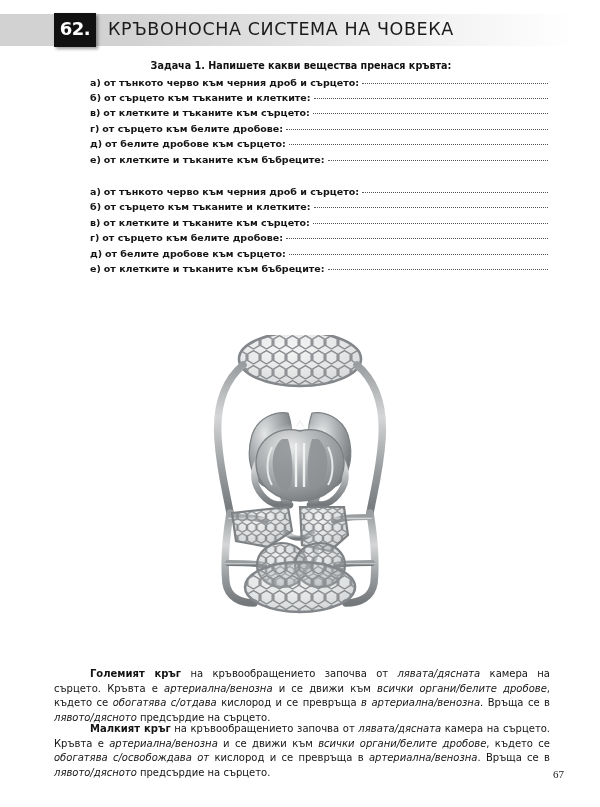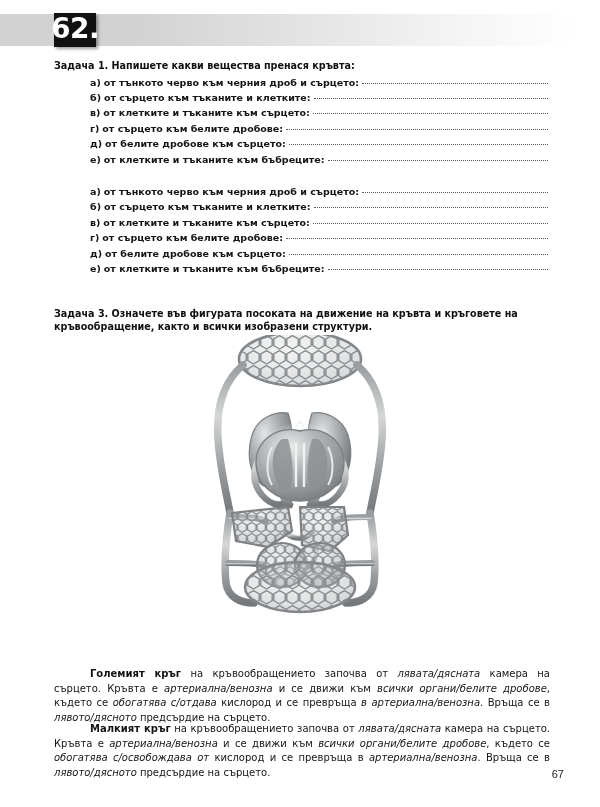--- a/index.html
+++ b/index.html
@@ -19,37 +19,38 @@
     position:absolute;left:0;top:14px;width:600px;height:32px;
     background:linear-gradient(to right,#d2d2d2 0%,#d2d2d2 22%,#e2e2e2 48%,#f2f2f2 72%,#ffffff 96%);
   }
   .hdr-numbox{
     position:absolute;left:54px;top:13px;width:42px;height:34px;
     background:#111;
     box-shadow:2px 2px 3px rgba(0,0,0,.38);
     display:flex;align-items:center;justify-content:center;
   }
   .hdr-numbox span{
-    color:#fff;font-weight:bold;font-size:28px;line-height:1;
+    color:#fff;font-weight:bold;font-size:18px;line-height:1;
     font-family:"DejaVu Sans","Liberation Sans",sans-serif;
     letter-spacing:-.5px;
     transform:translateY(-1px);
   }
   .hdr-title{
     position:absolute;left:108px;top:19px;
     font-size:17.5px;letter-spacing:.6px;color:#1a1a1a;
     font-family:"DejaVu Sans","Liberation Sans",sans-serif;
     font-weight:400;
     white-space:nowrap;
   }
   .task{position:absolute;left:54px;width:494px;}
   .task-title{
     font-size:9.6px;font-weight:bold;color:#111;
     line-height:1.32;
     margin:0 0 2px 0;
+    text-align:center;
   }
   .items{margin:0;padding:0;list-style:none;}
   .item{
     display:flex;align-items:baseline;
     font-size:9.5px;line-height:1.62;
     white-space:nowrap;
     padding-left:36px;
   }
   .item .lbl{font-weight:bold;margin-right:3px;}
   .item .txt{font-weight:700;}
@@ -80,32 +81,33 @@
     margin-top:12px;
   }
   .para .lead{font-weight:bold;}
   .para em{font-style:italic;}
   .para .ind{display:inline-block;width:36px;}
 
   
   .pageno{
     position:absolute;right:36px;top:768px;
     font-size:11px;color:#1a1a1a;
-    font-family:Liberation Sans, sans-serif;
+    font-family:Liberation Serif, serif;
   }
 </style>
 </head>
 <body>
 
 <div class="page">
 
   <div class="header"></div>
   <div class="hdr-numbox">
     <span>62.</span>
   </div>
+  <div class="hdr-title">КРЪВОНОСНА СИСТЕМА НА ЧОВЕКА</div>
 
   <div class="task" id="task1" style="top:60px;">
     <div class="task-title">Задача 1. Напишете какви вещества пренася кръвта:</div>
     <ul class="items" id="task1-items">
         <li class="item">
           <span class="lbl">а)</span>
           <span class="txt">от тънкото черво към черния дроб и сърцето:</span>
           <span class="leader"></span>
         </li>
         <li class="item">
@@ -164,23 +166,20 @@
           <span class="leader"></span>
         </li>
         <li class="item">
           <span class="lbl">е)</span>
           <span class="txt">от клетките и тъканите към бъбреците:</span>
           <span class="leader"></span>
         </li>
       </ul>
   </div>
 
-  <div class="task" id="task3" style="top:308px;">
-    <div class="task-title">Задача 3. Означете във фигурата посоката на движение на кръвта и кръговете на кръвообращение, както и всички изобразени структури.</div>
-  </div>
 
   <div class="figwrap">
     <svg viewBox="0 0 600 285" width="600" height="285" xmlns="http://www.w3.org/2000/svg">
       <defs>
         <linearGradient id="vesG" x1="0" y1="0" x2="1" y2="0">
           <stop offset="0%" stop-color="#8e9194"></stop>
           <stop offset="28%" stop-color="#d8dadb"></stop>
           <stop offset="55%" stop-color="#a2a5a8"></stop>
           <stop offset="100%" stop-color="#6f7376"></stop>
         </linearGradient>

